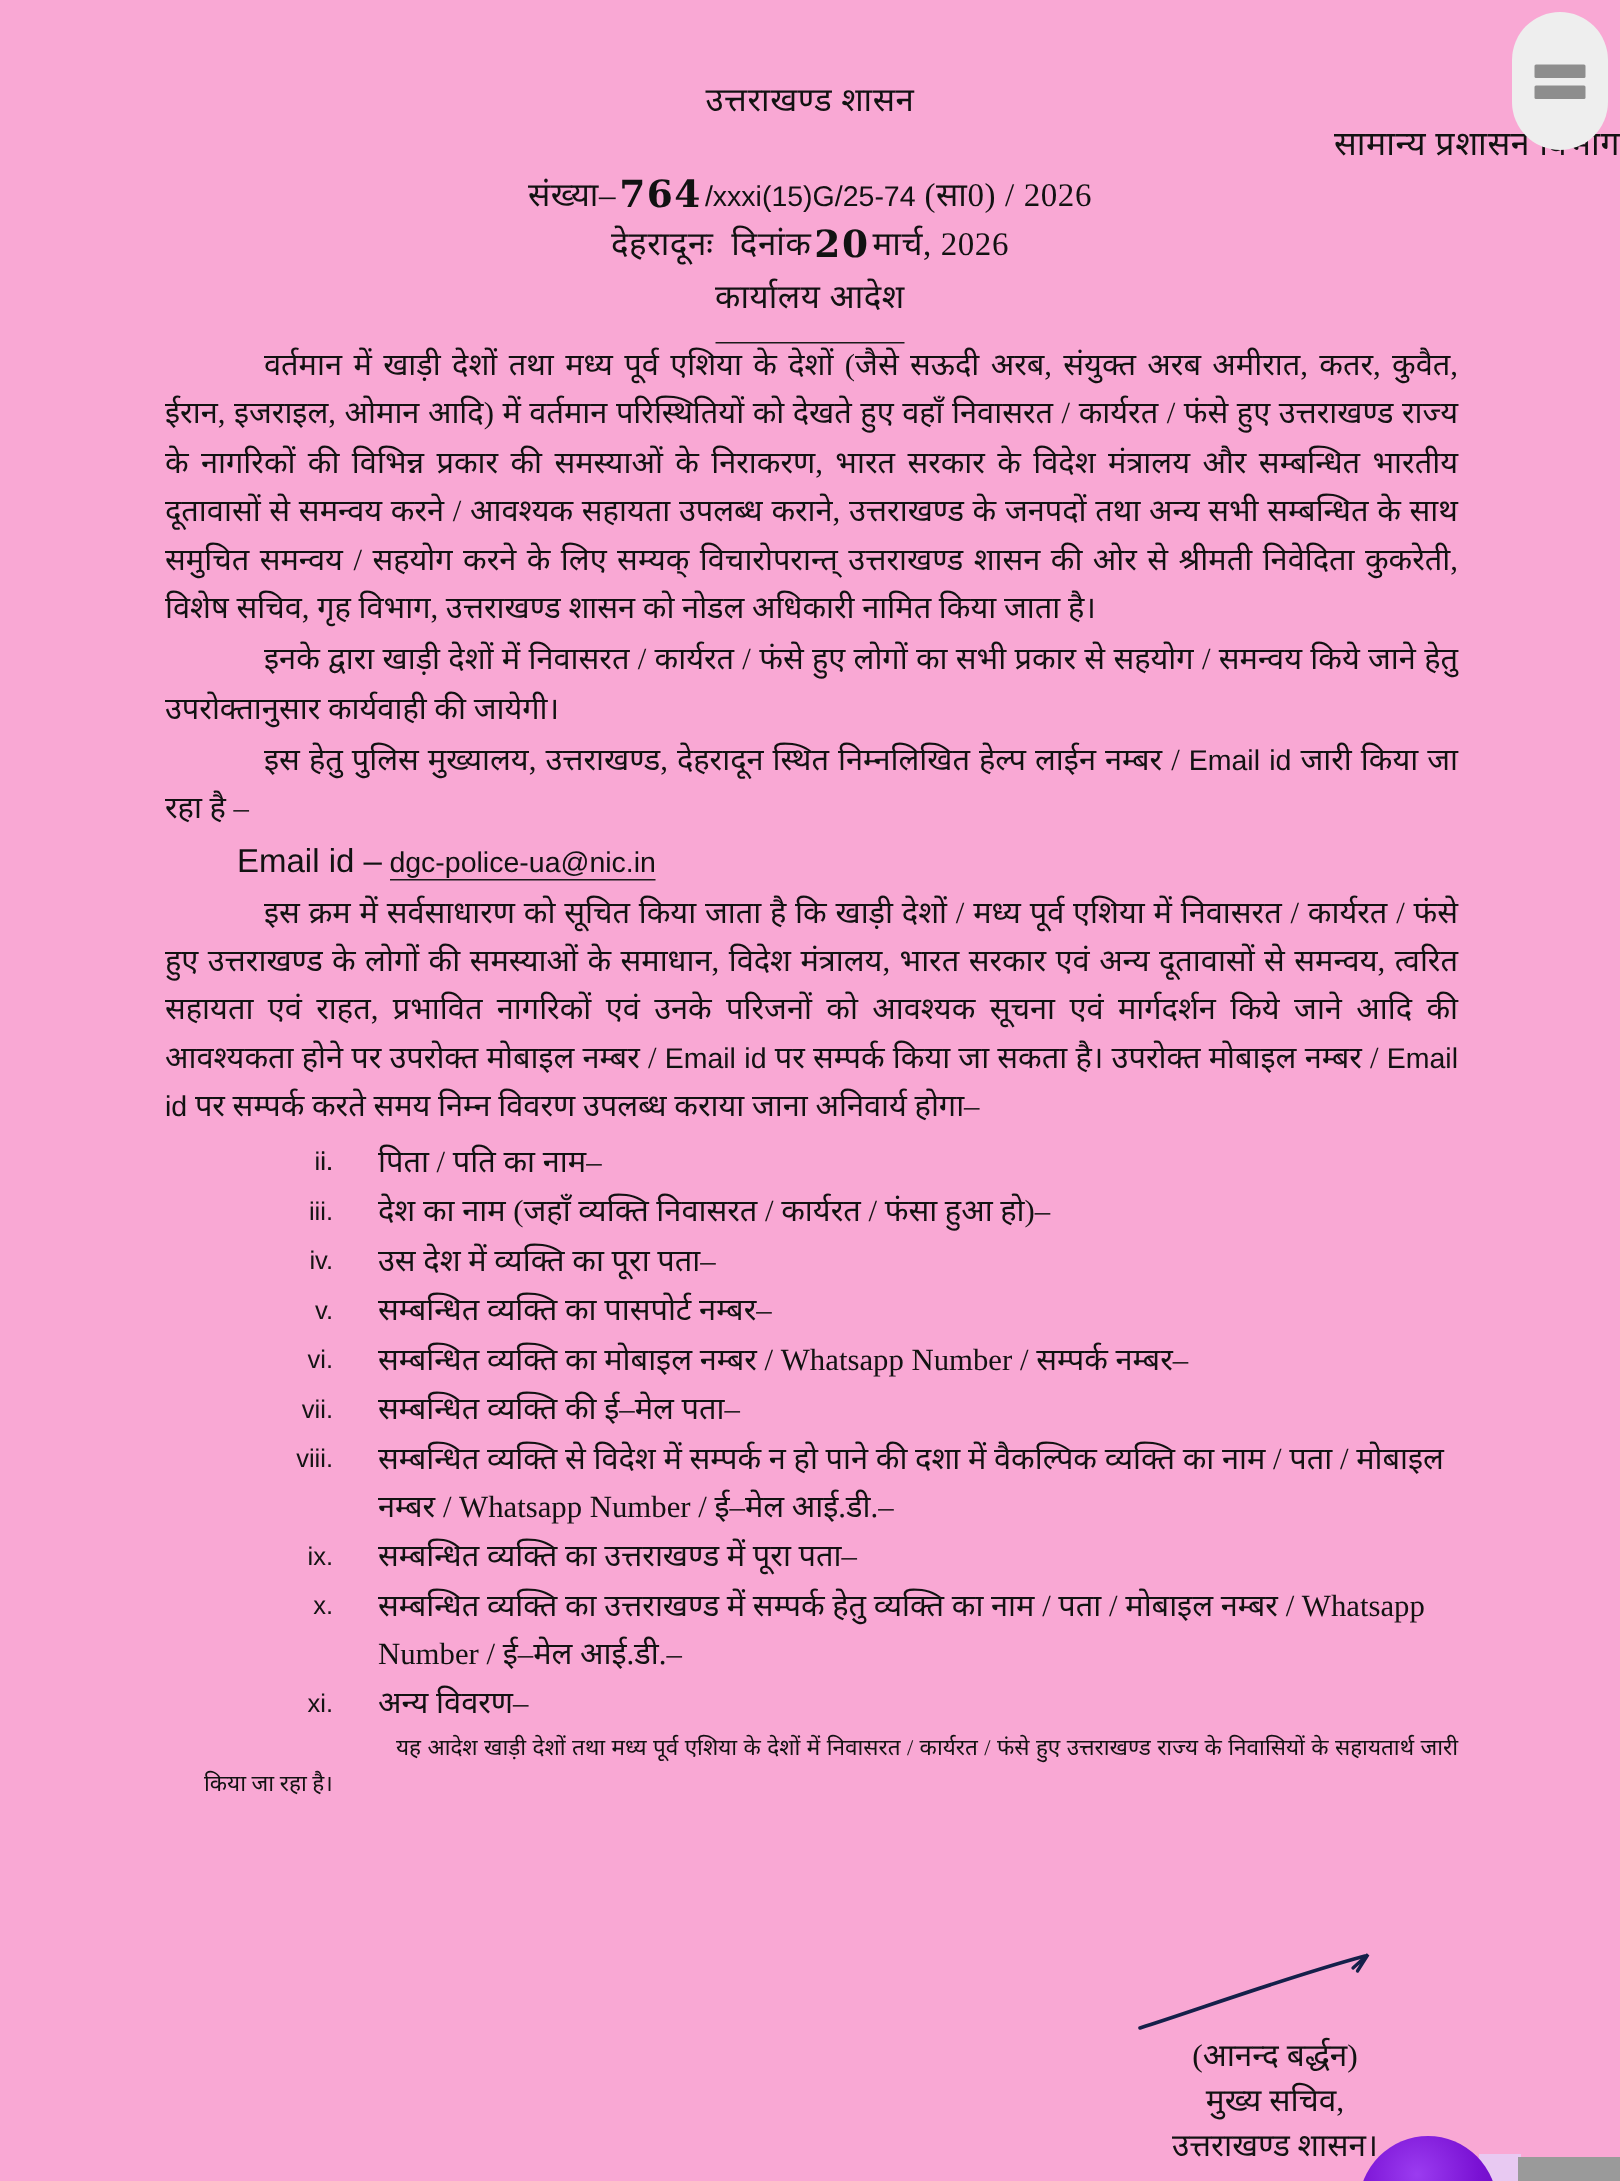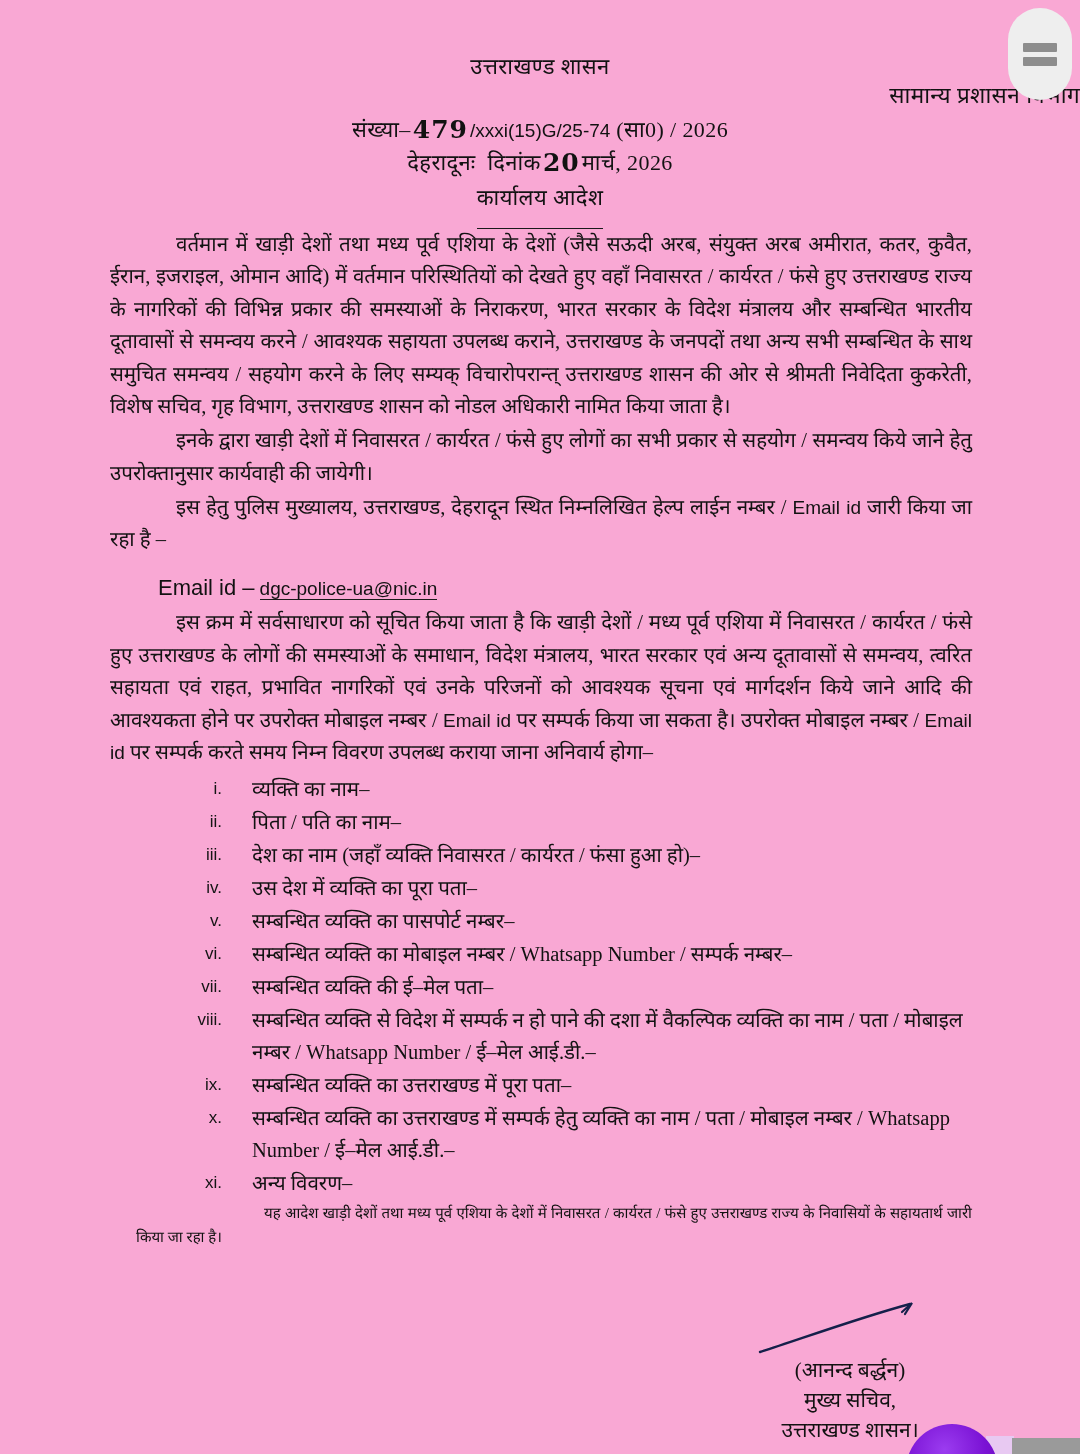--- a/index.html
+++ b/index.html
@@ -64,21 +64,21 @@
     width: 862px;
   }
   .para {
     font-size: 20.5px;
     line-height: 1.58;
     text-align: justify;
     text-justify: inter-word;
     margin: 0 0 2px 0;
   }
   .para.indent { text-indent: 66px; }
-  .tight { margin-bottom: 14px; }
+  .tight { margin-bottom: 0; }
 
   .contact-line {
     font-size: 20px;
     line-height: 1.62;
     margin: 0 0 1px 0;
     padding-left: 48px;
     font-family: "Liberation Serif", serif;
   }
   .contact-line .lbl-latin {
     font-family: "Liberation Sans", sans-serif;
@@ -199,21 +199,21 @@
   }
 </style>
 </head>
 <body>
 
 <div id="page">
 
   <div class="doc-header">
     <span class="hdr-line">उत्तराखण्ड शासन</span>
     <span class="hdr-line dept">सामान्य प्रशासन विभाग</span>
-    <span class="hdr-line"><span>संख्या–</span><span class="hand">479</span><span class="ref-mid">/xxxi(15)G/25-74</span>
+    <span class="hdr-line"><span>संख्या–</span><span class="hand">764</span><span class="ref-mid">/xxxi(15)G/25-74</span>
       <span>(सा0) / 2026</span></span>
     <span class="hdr-line"><span>देहरादूनः</span>&nbsp;&nbsp;<span>दिनांक</span><span class="hand">20</span><span>मार्च, 2026</span></span>
     <span class="hdr-line"><span class="order-title">कार्यालय आदेश</span></span>
   </div>
 
   <div class="doc-body">
 
     <p class="para indent">वर्तमान में खाड़ी देशों तथा मध्य पूर्व एशिया के देशों (जैसे सऊदी अरब, संयुक्त अरब अमीरात, कतर, कुवैत, ईरान, इजराइल, ओमान आदि) में वर्तमान परिस्थितियों को देखते हुए वहाँ निवासरत / कार्यरत / फंसे हुए उत्तराखण्ड राज्य के नागरिकों की विभिन्न प्रकार की समस्याओं के निराकरण, भारत सरकार के विदेश मंत्रालय और सम्बन्धित भारतीय दूतावासों से समन्वय करने / आवश्यक सहायता उपलब्ध कराने, उत्तराखण्ड के जनपदों तथा अन्य सभी सम्बन्धित के साथ समुचित समन्वय / सहयोग करने के लिए सम्यक् विचारोपरान्त् उत्तराखण्ड शासन की ओर से श्रीमती निवेदिता कुकरेती, विशेष सचिव, गृह विभाग, उत्तराखण्ड शासन को नोडल अधिकारी नामित किया जाता है।</p>
 
     <p class="para indent">इनके द्वारा खाड़ी देशों में निवासरत / कार्यरत / फंसे हुए लोगों का सभी प्रकार से सहयोग / समन्वय किये जाने हेतु उपरोक्तानुसार कार्यवाही की जायेगी।</p>
@@ -228,21 +228,20 @@
 
     <p class="para indent"><span>इस क्रम में सर्वसाधारण को सूचित किया जाता है कि खाड़ी देशों / मध्य पूर्व एशिया में निवासरत / कार्यरत / फंसे हुए उत्तराखण्ड के लोगों की समस्याओं के समाधान, विदेश मंत्रालय, भारत सरकार एवं अन्य दूतावासों से समन्वय, त्वरित सहायता एवं राहत, प्रभावित नागरिकों एवं उनके परिजनों को आवश्यक सूचना एवं मार्गदर्शन किये जाने आदि की आवश्यकता होने पर उपरोक्त मोबाइल नम्बर /</span>
       <span class="latin">Email id</span>
       <span>पर सम्पर्क किया जा सकता है। उपरोक्त मोबाइल नम्बर /</span>
       <span class="latin">Email id</span>
       <span>पर सम्पर्क करते समय निम्न विवरण उपलब्ध कराया जाना अनिवार्य होगा–</span></p>
 
     <ul class="roman-list">
       <li>
         <span class="rnum">i.</span>
-        <span class="rtxt">व्यक्ति का नाम–</span>
       </li>
       <li>
         <span class="rnum">ii.</span>
         <span class="rtxt">पिता / पति का नाम–</span>
       </li>
       <li>
         <span class="rnum">iii.</span>
         <span class="rtxt">देश का नाम (जहाँ व्यक्ति निवासरत / कार्यरत / फंसा हुआ हो)–</span>
       </li>
       <li>

